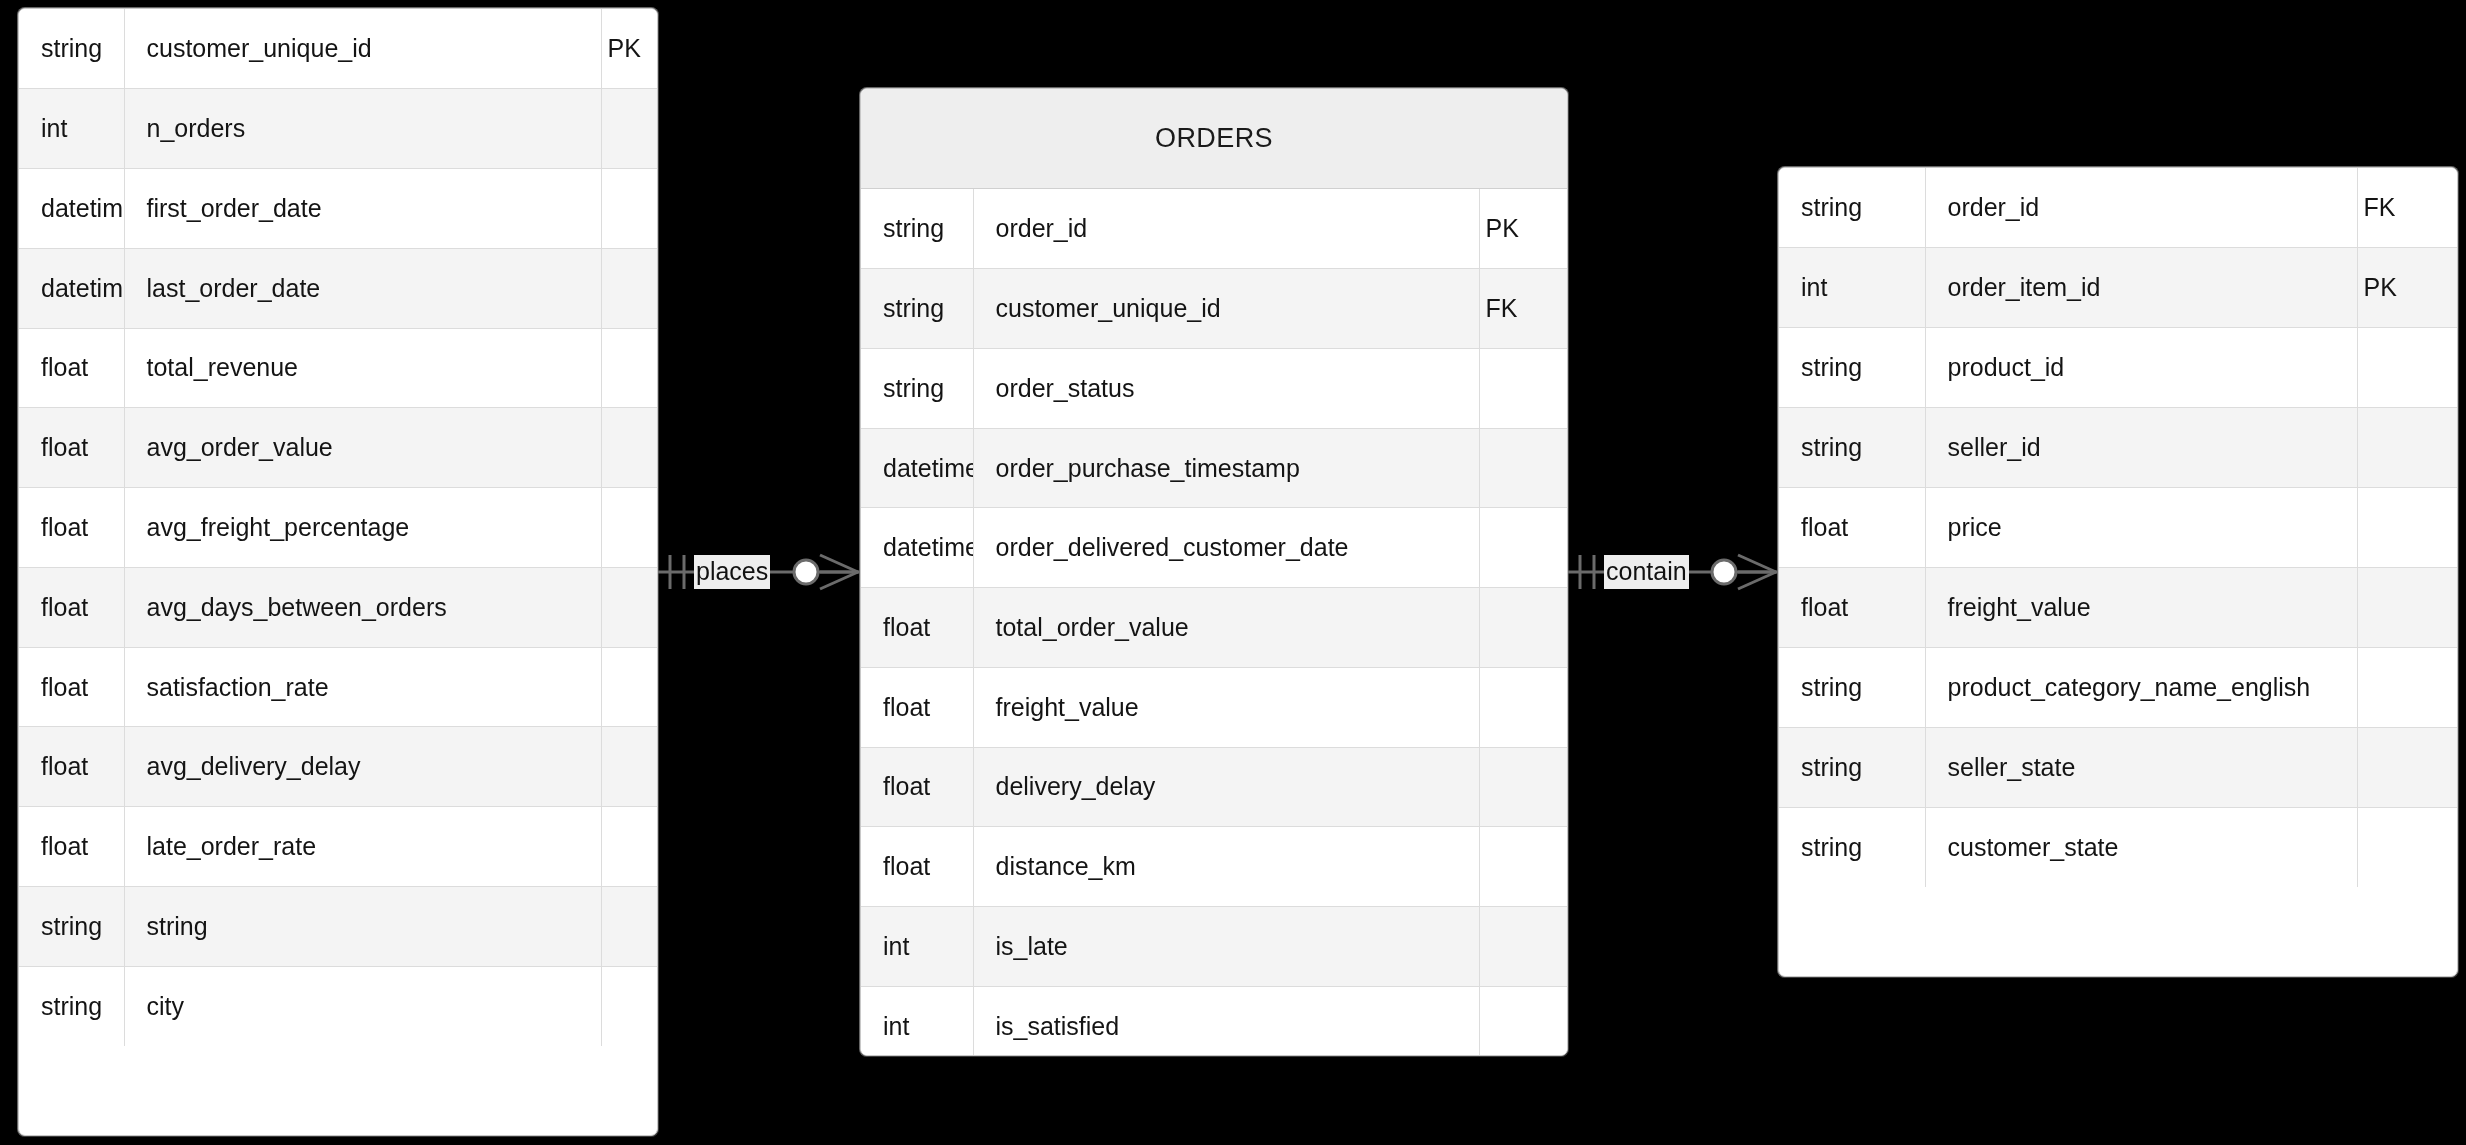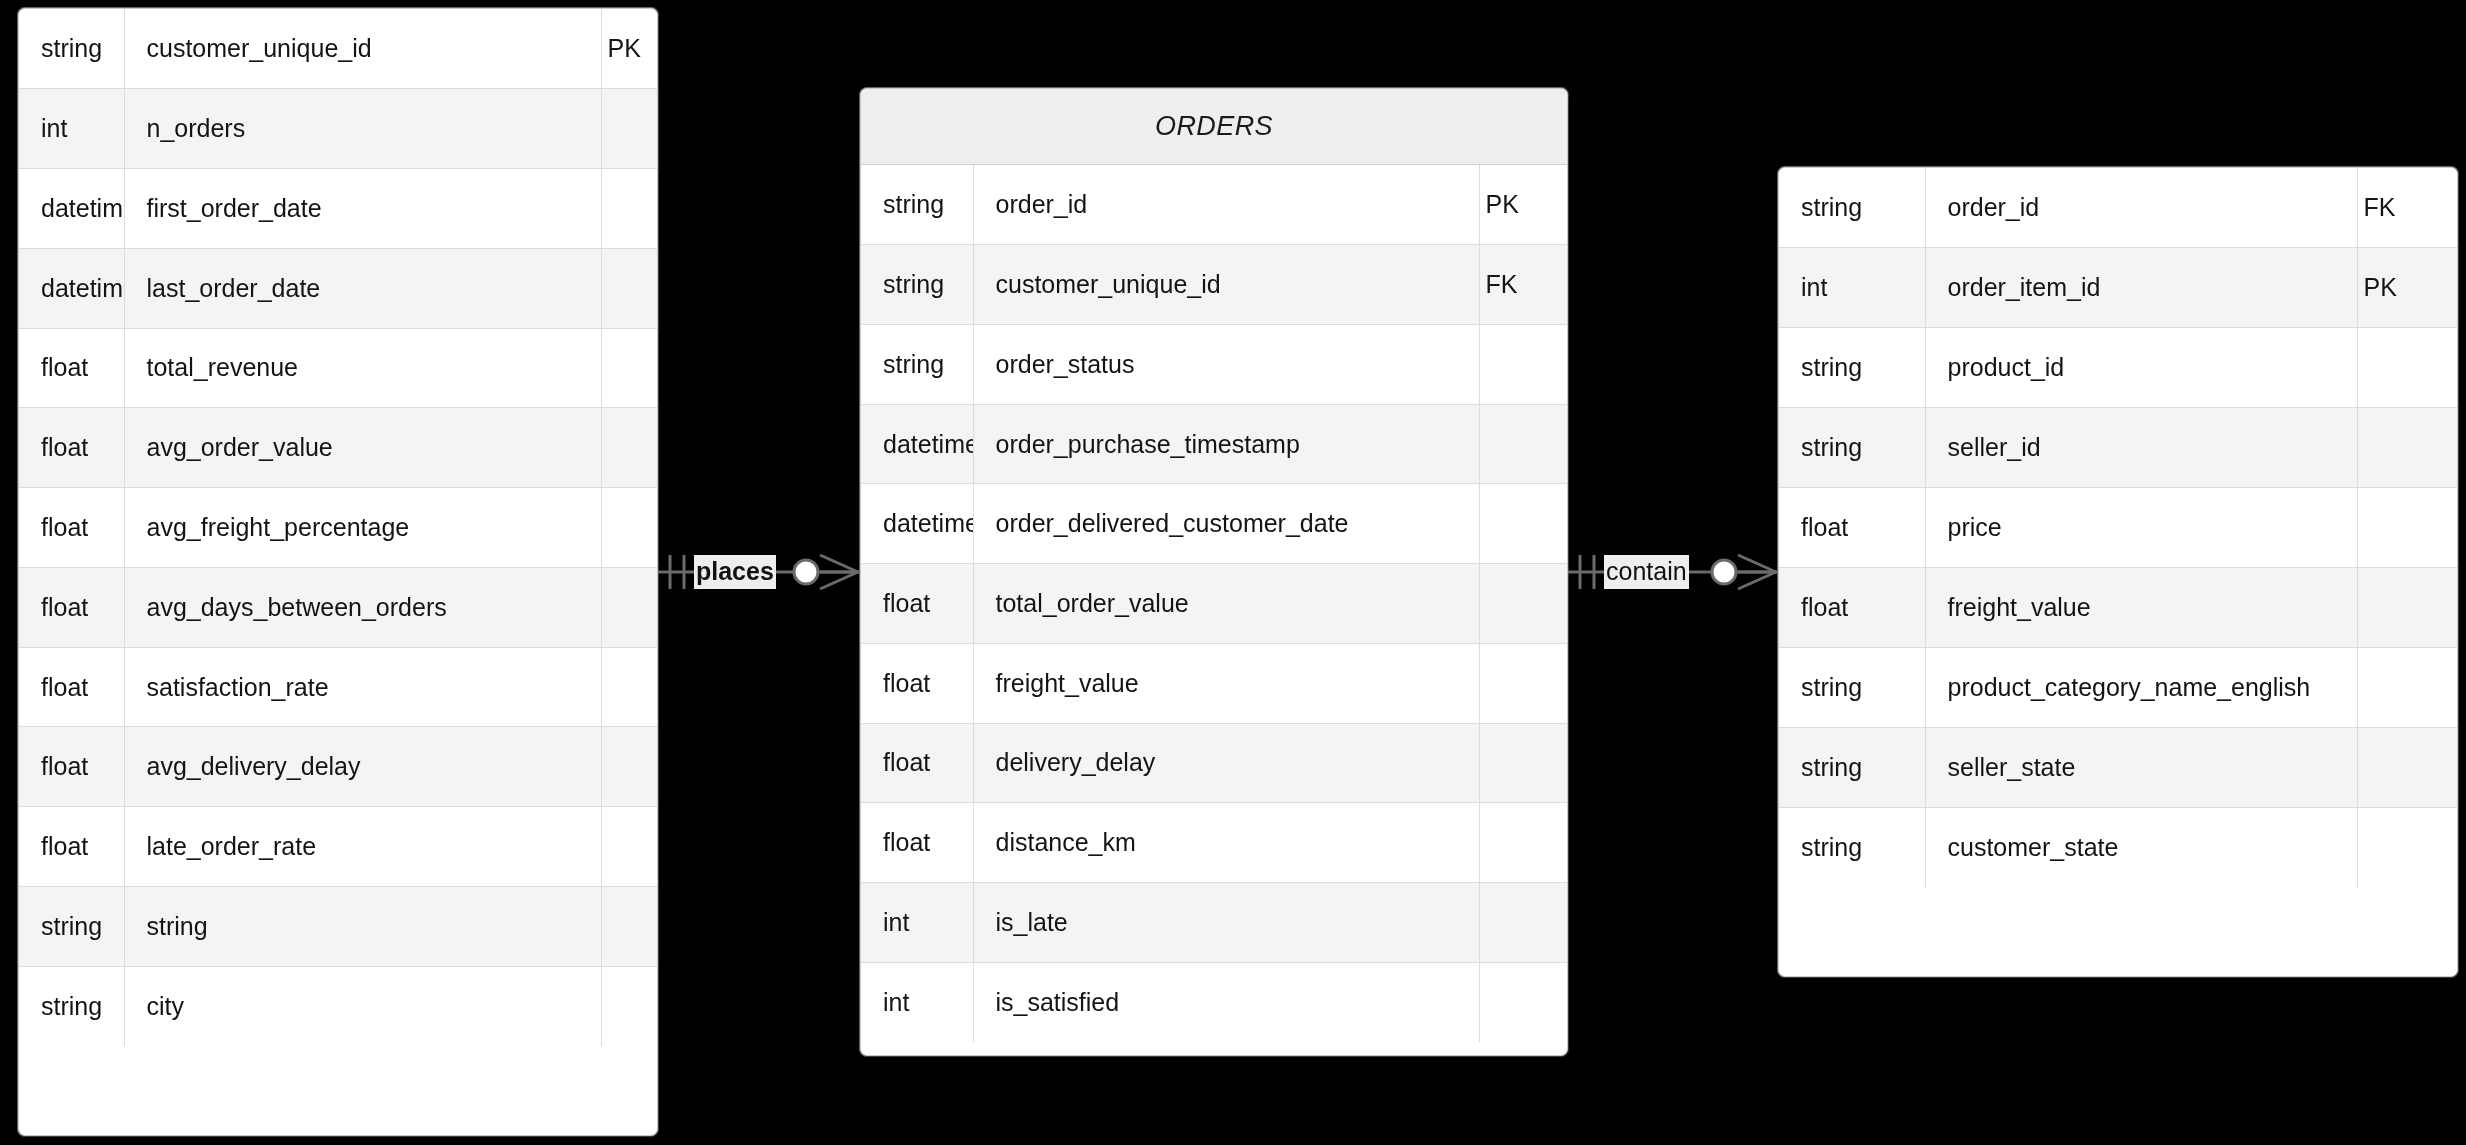--- a/index.html
+++ b/index.html
@@ -138,21 +138,21 @@
           </tr>
           <tr class="attr-row plain" style="height: 79.7692px;">
             <td class="c-type" style="width: 105px;">string</td>
             <td class="c-name">city</td>
             <td class="c-key" style="width: 56px;"></td>
           </tr>
         </tbody>
       </table>
     </div>
     <div class="entity" style="left: 860px; top: 88px; width: 708px; height: 968px;">
-      <div class="entity-header" style="height: 76px; font-style: italic;">
+      <div class="entity-header" style="height: 100px;">
         <span class="entity-title">ORDERS</span>
       </div>
       <table class="attr-table">
         <tbody>
           <tr class="attr-row plain" style="height: 79.7273px;">
             <td class="c-type" style="width: 112px;">string</td>
             <td class="c-name">order_id</td>
             <td class="c-key" style="width: 88px;">PK</td>
           </tr>
           <tr class="attr-row alt" style="height: 79.7273px;">
@@ -254,21 +254,21 @@
           <tr class="attr-row plain" style="height: 79.8889px;">
             <td class="c-type" style="width: 146px;">string</td>
             <td class="c-name">customer_state</td>
             <td class="c-key" style="width: 100px;"></td>
           </tr>
         </tbody>
       </table>
     </div>
   </div>
 <div id="relationships-layer">
-    <div class="rel" style="left: 658px; top: 544px; width: 202px; height: 56px; font-weight: bold;">
+    <div class="rel" style="left: 658px; top: 544px; width: 202px; height: 56px;">
       <svg width="202" height="56">
         <line x1="0" y1="28" x2="202" y2="28" stroke="#6b6b6b" stroke-width="3"></line>
         <line x1="12" y1="11" x2="12" y2="45" stroke="#6b6b6b" stroke-width="3"></line>
         <line x1="26" y1="11" x2="26" y2="45" stroke="#6b6b6b" stroke-width="3"></line>
         <line x1="200" y1="28" x2="162" y2="11" stroke="#6b6b6b" stroke-width="3"></line>
         <line x1="200" y1="28" x2="162" y2="28" stroke="#6b6b6b" stroke-width="3"></line>
         <line x1="200" y1="28" x2="162" y2="45" stroke="#6b6b6b" stroke-width="3"></line>
         <circle cx="148" cy="28" r="12" fill="#ffffff" stroke="#6b6b6b" stroke-width="3"></circle>
       </svg>
       <span class="rel-label" style="left: 36px; top: 11px;">places</span>

